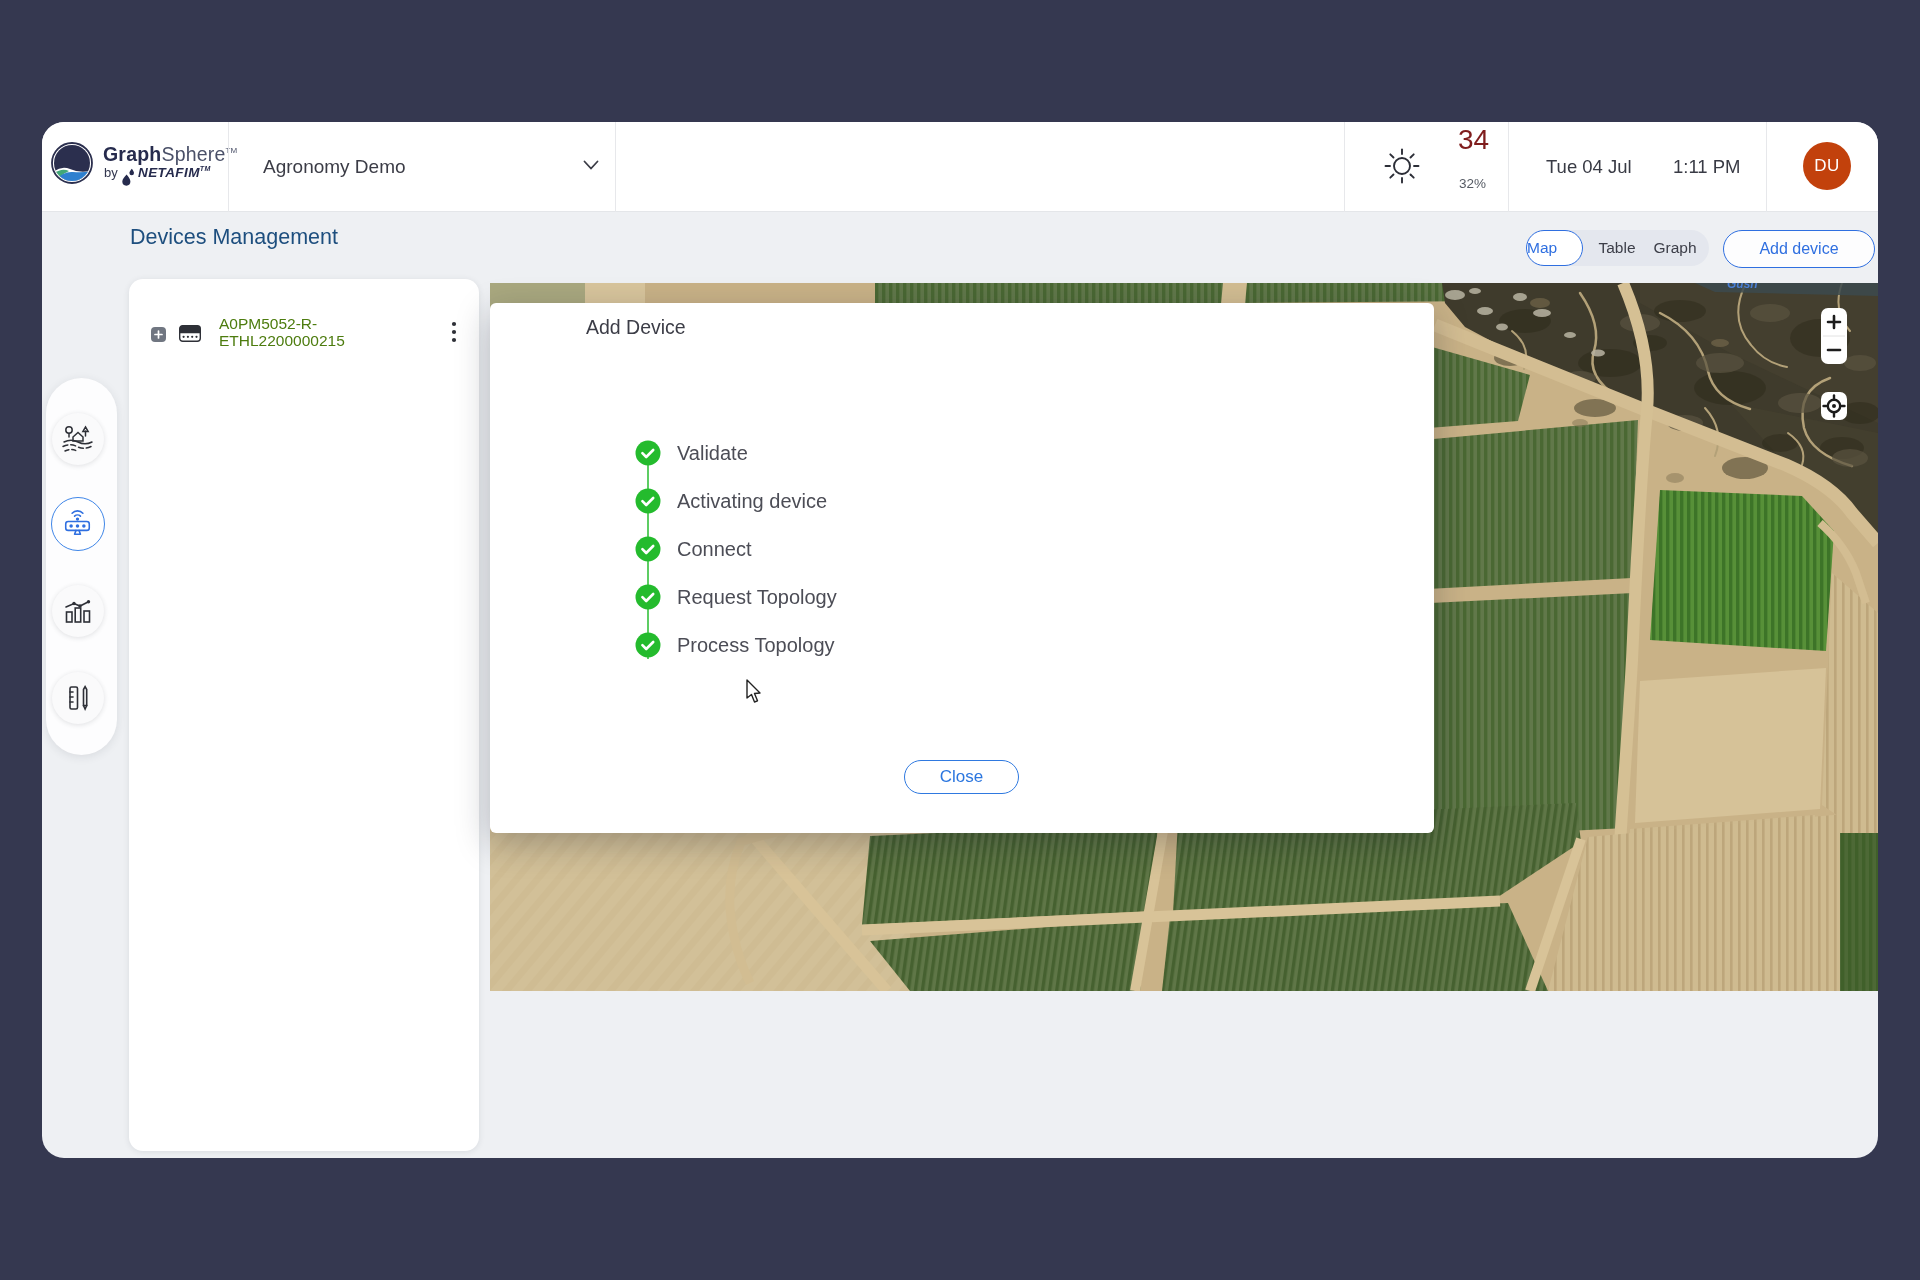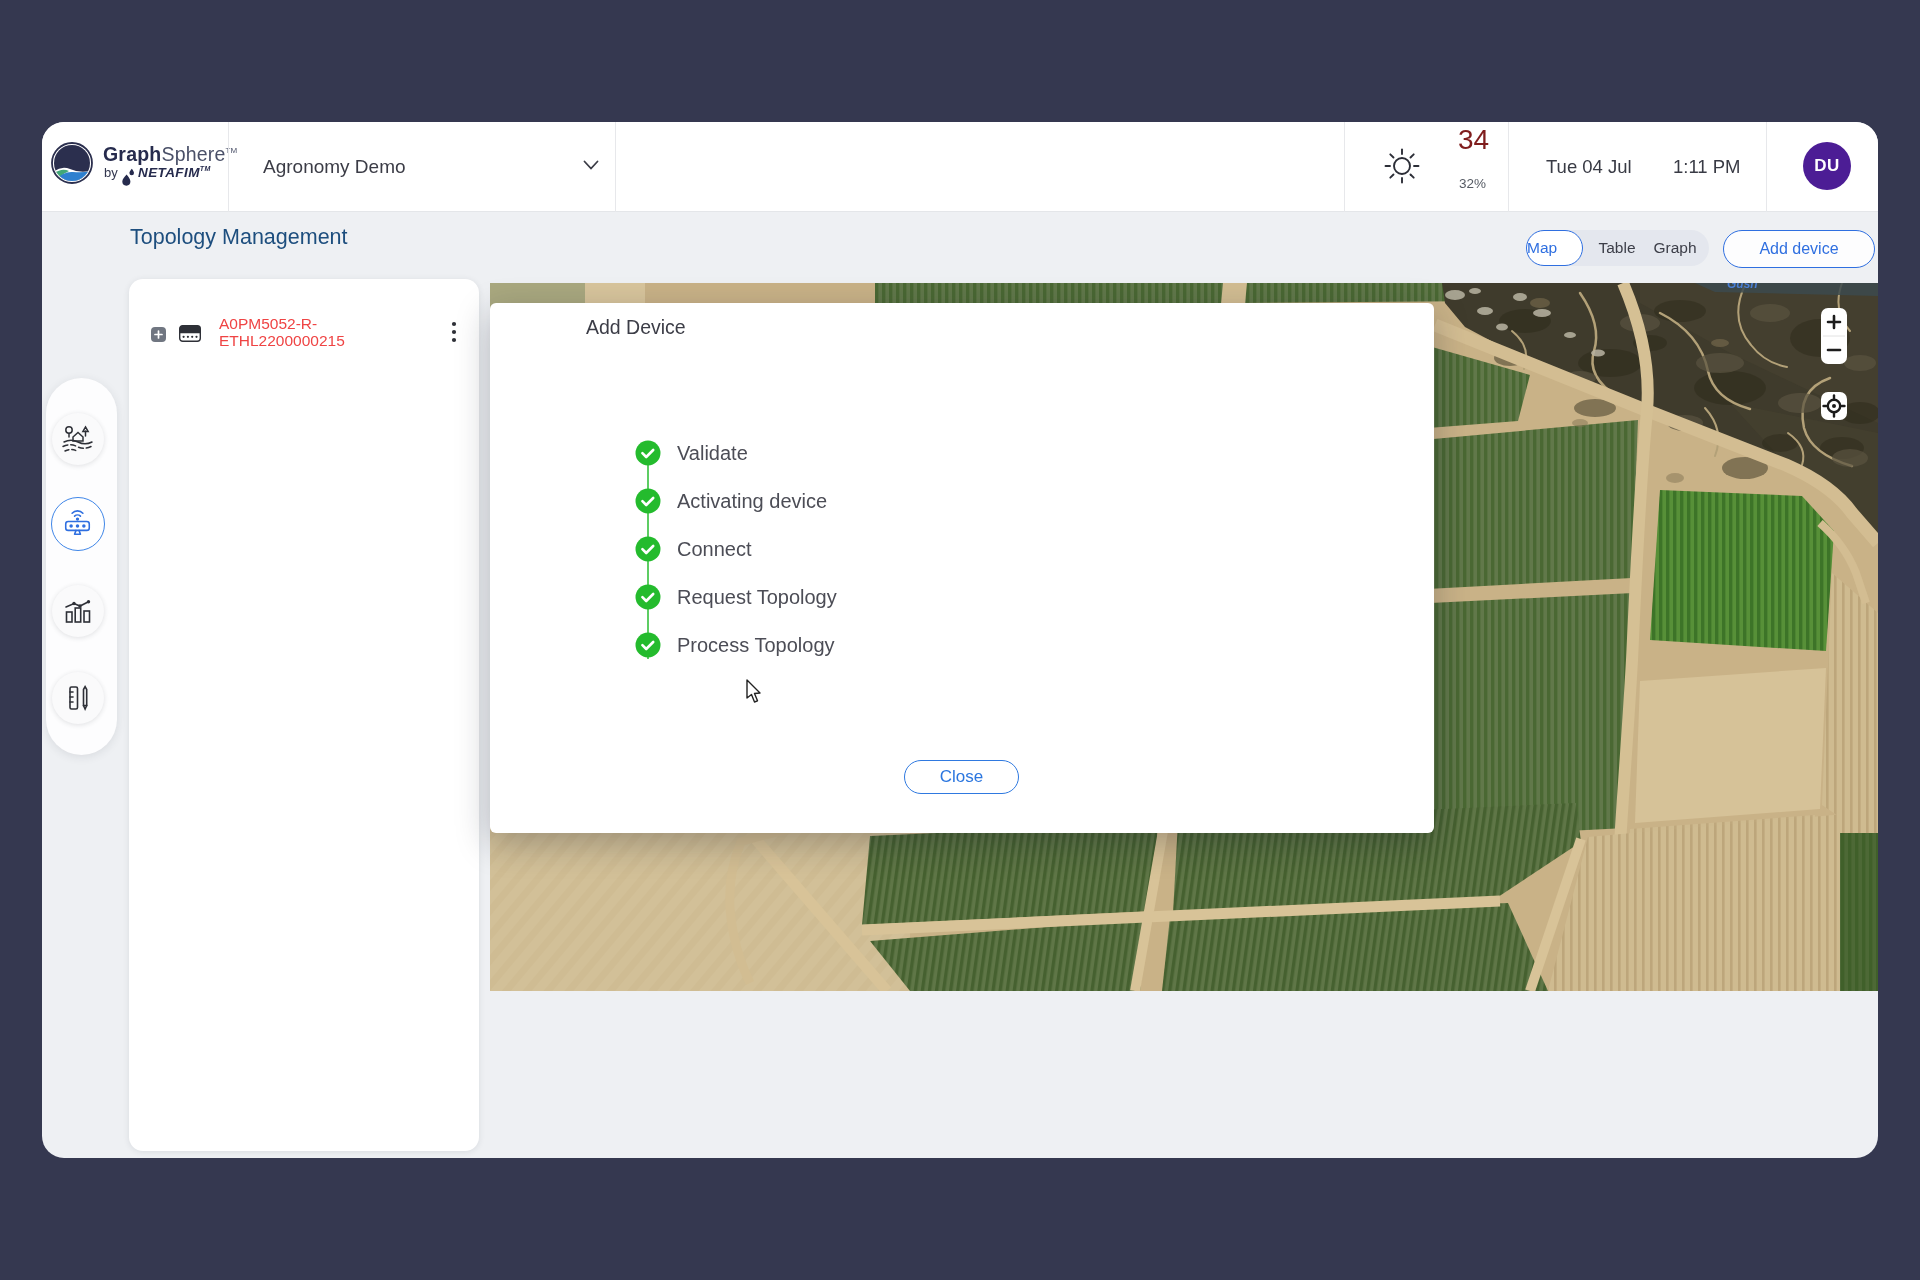--- a/index.html
+++ b/index.html
@@ -59,24 +59,24 @@
         <line x1="29.7" y1="6.3" x2="26.5" y2="9.5"></line>
           <line x1="9.5" y1="26.5" x2="6.3" y2="29.7"></line>
       </g>
     </svg>
     <div class="abs" style="left:1416px;top:2px;font-size:28px;color:#7f1d1d">34</div>
     <div class="abs" style="left:1417px;top:54px;font-size:13.5px;color:#565b64">32%</div>
     <div class="vdiv" style="left:1466px"></div>
     <div class="abs" style="left:1504px;top:34px;font-size:18.5px;color:#393b45">Tue 04 Jul</div>
     <div class="abs" style="left:1631px;top:34px;font-size:18.5px;color:#393b45">1:11 PM</div>
     <div class="vdiv" style="left:1724px"></div>
-    <div class="abs" style="left:1761px;top:20px;width:48px;height:48px;border-radius:50%;background:#4c1d95;color:#fff;font-size:17px;font-weight:bold;text-align:center;line-height:48px;letter-spacing:.5px">DU</div>
-  </div>
-
-  <div class="abs" style="left:88px;top:103px;font-size:21.5px;font-weight:500;color:#1d4e7e;z-index:3">Topology Management</div>
+    <div class="abs" style="left:1761px;top:20px;width:48px;height:48px;border-radius:50%;background:#c2410c;color:#fff;font-size:17px;font-weight:normal;text-align:center;line-height:48px;letter-spacing:.5px">DU</div>
+  </div>
+
+  <div class="abs" style="left:88px;top:103px;font-size:21.5px;font-weight:500;color:#1d4e7e;z-index:3">Devices Management</div>
   <div class="abs" style="left:1484px;top:108px;width:183px;height:36px;background:#e4e7ee;border-radius:18px;z-index:3"></div>
   <div class="abs" style="left:1484px;top:108px;width:57px;height:36px;background:#fff;border:1px solid #2f6fe0;border-radius:18px;font-size:15.5px;color:#2f6fe0;text-align:left;line-height:34px;z-index:4">Map</div>
   <div class="abs" style="left:1549px;top:108px;width:52px;font-size:15.5px;color:#3c3e48;text-align:center;line-height:36px;z-index:4">Table</div>
   <div class="abs" style="left:1604px;top:108px;width:58px;font-size:15.5px;color:#3c3e48;text-align:center;line-height:36px;z-index:4">Graph</div>
   <div class="abs" style="left:1681px;top:108px;width:152px;height:38px;background:#fdfdfe;border:1.4px solid #2f6fe0;border-radius:19px;font-size:16px;color:#2f6fe0;text-align:center;line-height:35px;z-index:4">Add device</div>
 
   <div id="mapbox" class="abs" style="left:448px;top:161px;width:1388px;height:708px;background:#c9b287;z-index:1">
   <svg width="1388" height="708" viewBox="0 0 1388 708">
     <defs>
       <pattern id="rowsV" width="7" height="7" patternUnits="userSpaceOnUse">
@@ -248,21 +248,21 @@
         </svg>
     </div>
     <svg class="abs" style="left:50px;top:46px" width="22" height="17" viewBox="0 0 22 17">
       <rect x="0.7" y="0.7" width="20.6" height="15.6" rx="3" fill="#fff" stroke="#2e3037" stroke-width="1.4"></rect>
       <path d="M0.7,3.7 a3,3 0 0 1 3,-3 h14.6 a3,3 0 0 1 3,3 v4.6 h-20.6 z" fill="#2e3037"></path>
       <circle cx="4.6" cy="11.8" r="1.1" fill="#2e3037"></circle>
         <circle cx="8.9" cy="11.8" r="1.1" fill="#2e3037"></circle>
       <circle cx="13.2" cy="11.8" r="1.1" fill="#2e3037"></circle>
         <circle cx="17.5" cy="11.8" r="1.1" fill="#2e3037"></circle>
     </svg>
-    <div class="abs" style="left:90px;top:37px;font-size:15.5px;line-height:16.5px;color:#ef4444">A0PM5052-R-<br>ETHL2200000215</div>
+    <div class="abs" style="left:90px;top:37px;font-size:15.5px;line-height:16.5px;color:#4d7c0f">A0PM5052-R-<br>ETHL2200000215</div>
     <svg class="abs" style="left:322px;top:40px" width="6" height="28" viewBox="0 0 6 28">
       <circle cx="3" cy="5" r="2.1" fill="#2e3037"></circle>
         <circle cx="3" cy="13" r="2.1" fill="#2e3037"></circle>
         <circle cx="3" cy="21" r="2.1" fill="#2e3037"></circle>
     </svg>
   </div>
 
   <div class="abs" style="left:4px;top:256px;width:71px;height:377px;background:#fdfdfe;border-radius:36px;box-shadow:0 2px 10px rgba(40,50,60,.10);z-index:3"></div>
   <div class="abs" style="left:10px;top:291px;width:52px;height:52px;border-radius:50%;background:#fafafb;box-shadow:0 1px 5px rgba(40,50,60,.14);z-index:4">
     <svg width="52" height="52" viewBox="0 0 52 52">

